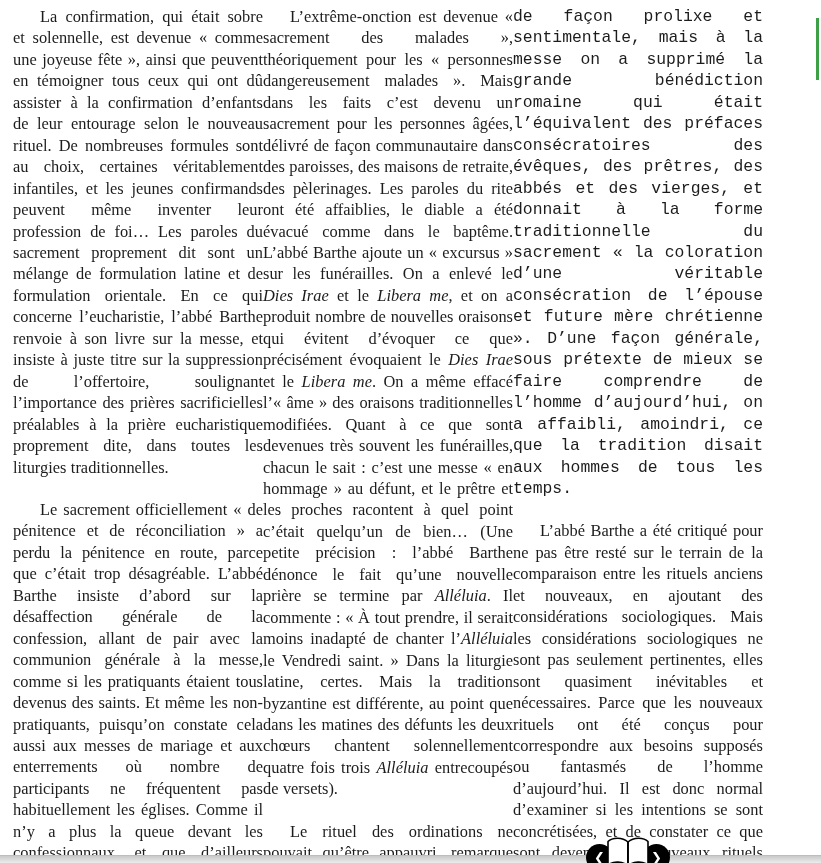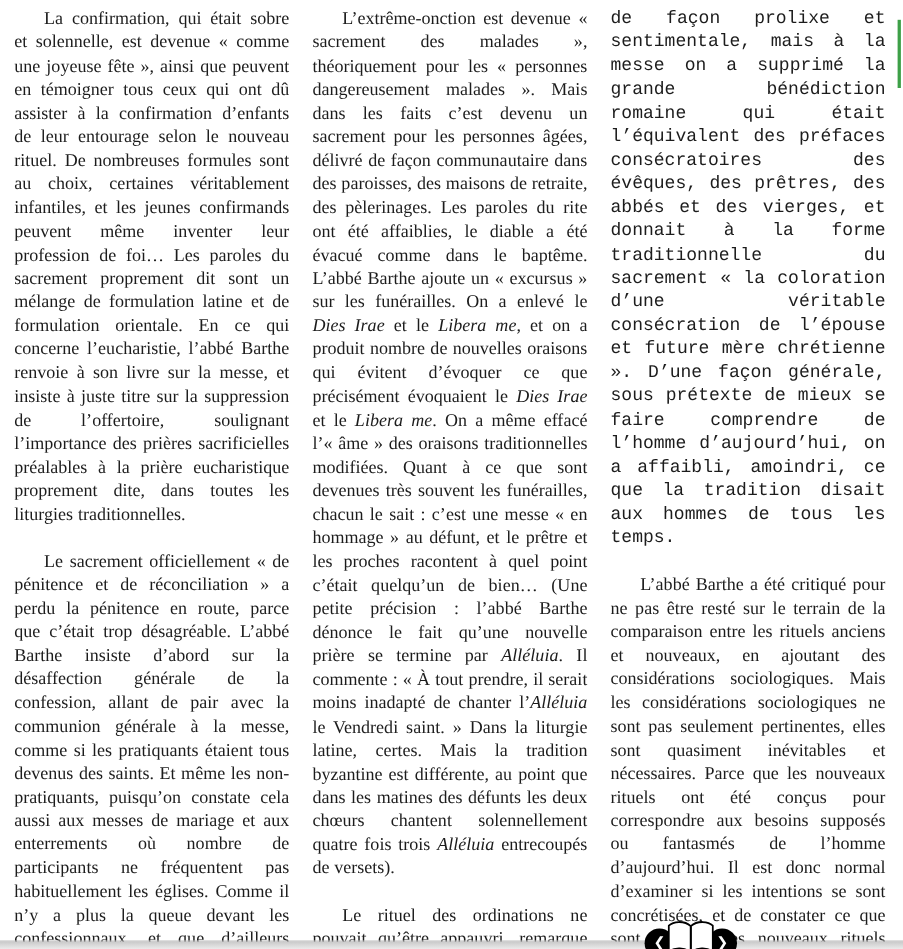--- a/index.html
+++ b/index.html
@@ -11,21 +11,20 @@
   body{
     font-family:"Liberation Serif","DejaVu Serif",serif;
     color:var(--text-color);
     position:relative;
   }
   .page{
     position:absolute;
     left:13px;top:6px;
     width:793px;height:857px;
     display:flex;
-    gap:21px;
     overflow:hidden;
   }
   .col{
     width:250px;
     flex:0 0 250px;
     overflow:hidden;
   }
   .para{
     font-size:16.4px;
     line-height:21.45px;

